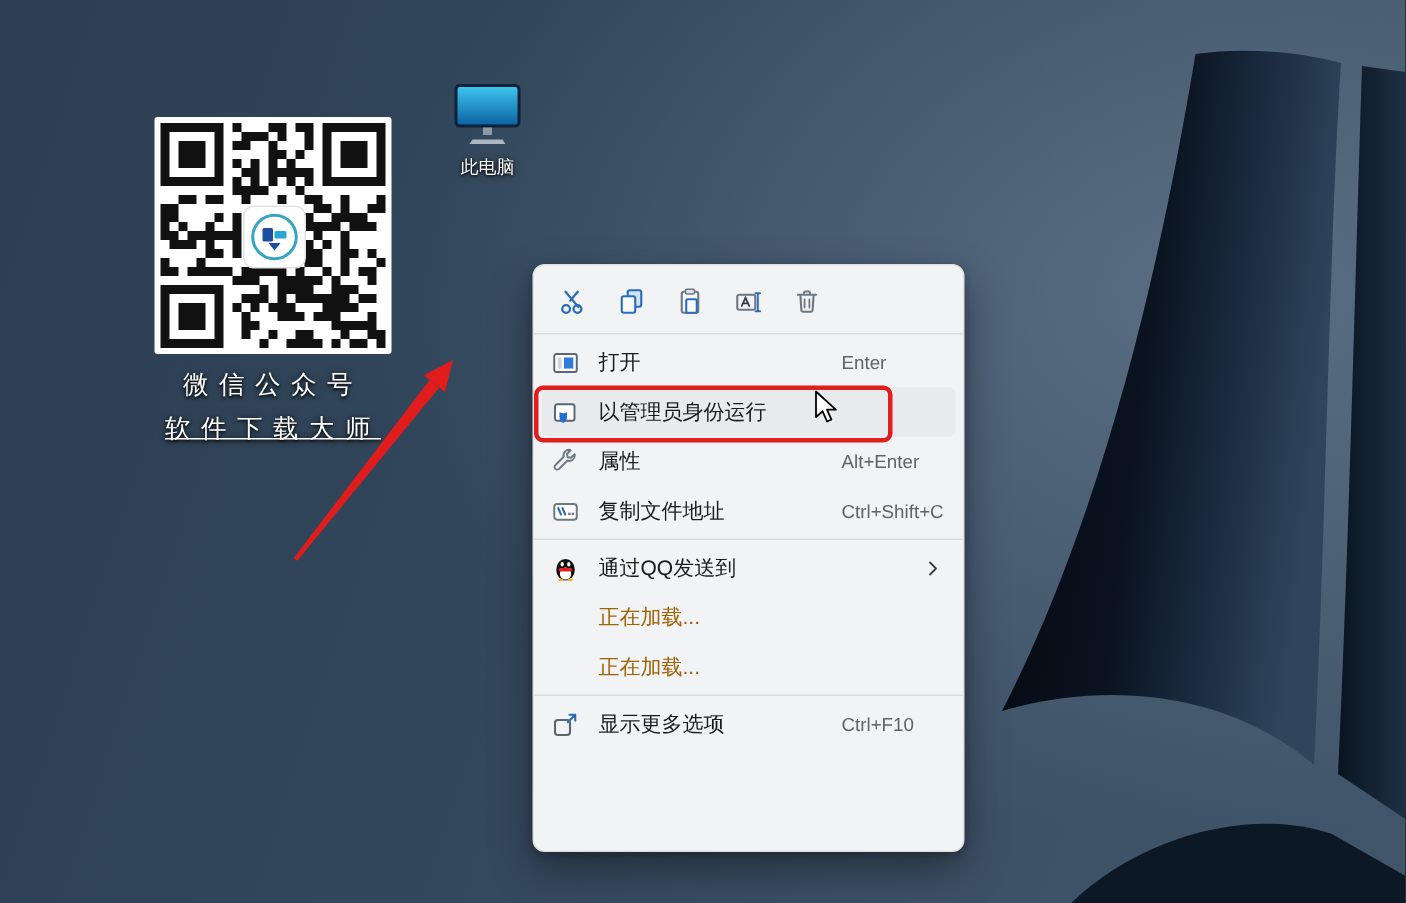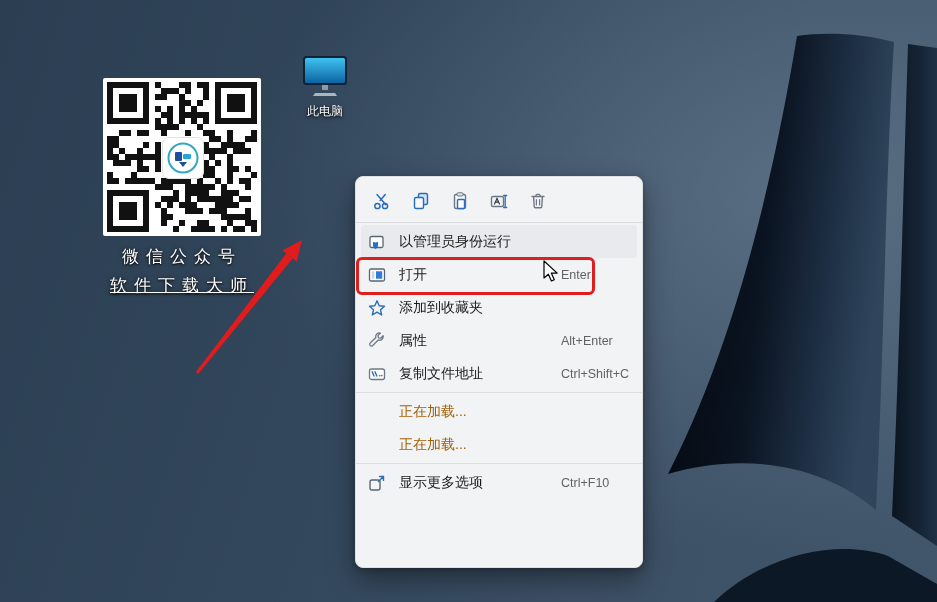--- a/index.html
+++ b/index.html
@@ -152,51 +152,43 @@
           <path d="M4 5.5 h12" stroke="#6d7884" stroke-width="1.4" stroke-linecap="round"></path>
           <path d="M8 5.3 V4.2 q0-.9.9-.9 h2.2 q.9 0 .9.9 V5.3" stroke="#6d7884" stroke-width="1.3" fill="none"></path>
           <path d="M5.6 5.8 l.65 10 q.07 1 1.05 1 h5.4 q.98 0 1.05-1 l.65-10" fill="none" stroke="#6d7884" stroke-width="1.4"></path>
           <path d="M8.4 8.6 v5.4 M11.6 8.6 v5.4" stroke="#6d7884" stroke-width="1.2" stroke-linecap="round"></path>
         </svg>
       </div>
     </div>
 
     <div class="sep"></div>
 
-    <div class="mi hovered">
-      <span class="ic">
-        <svg width="20" height="20" viewBox="0 0 20 20">
-          <rect x="3" y="4.5" width="13" height="11" rx="1.5" fill="#fff" stroke="#5a6672" stroke-width="1.3"></rect>
-          <path d="M6 9.8c1.7.9 3.4.9 5 0v3.4c0 2-1.5 3.3-2.5 3.8-1-.5-2.5-1.8-2.5-3.8z" fill="#1f6fd1"></path>
-        </svg>
-      </span>
-      <span class="lb">以管理员身份运行</span>
-    </div>
-
     <div class="mi">
       <span class="ic">
         <svg width="20" height="20" viewBox="0 0 20 20">
           <rect x="2.5" y="4" width="15" height="12" rx="1.5" fill="#fff" stroke="#5a6672" stroke-width="1.3"></rect>
           <rect x="9" y="6.3" width="6.2" height="7.4" fill="#2f7bd6"></rect>
           <rect x="4.8" y="6.3" width="2.6" height="7.4" fill="#cdd6de"></rect>
         </svg>
       </span>
       <span class="lb">打开</span>
       <span class="sc">Enter</span>
     </div>
 
-
-    <div class="mi">
-      <span class="ic">
-        <svg width="20" height="20" viewBox="0 0 20 20">
-          <path d="M10 2.8l2.2 4.9 5.3.5-4 3.6 1.2 5.2-4.7-2.8-4.7 2.8 1.2-5.2-4-3.6 5.3-.5z" fill="none" stroke="#2b6cb8" stroke-width="1.4" stroke-linejoin="round"></path>
-        </svg>
-      </span>
-      <span class="lb">添加到收藏夹</span>
-    </div>
+    <div class="mi hovered">
+      <span class="ic">
+        <svg width="20" height="20" viewBox="0 0 20 20">
+          <rect x="3" y="4.5" width="13" height="11" rx="1.5" fill="#fff" stroke="#5a6672" stroke-width="1.3"></rect>
+          <path d="M6 9.8c1.7.9 3.4.9 5 0v3.4c0 2-1.5 3.3-2.5 3.8-1-.5-2.5-1.8-2.5-3.8z" fill="#1f6fd1"></path>
+        </svg>
+      </span>
+      <span class="lb">以管理员身份运行</span>
+    </div>
+
+
 
     <div class="mi">
       <span class="ic">
         <svg width="20" height="20" viewBox="0 0 20 20">
           <path d="M16.2 5.7a3.6 3.6 0 0 1-4.9 3.3L6 14.3a1.8 1.8 0 1 1-2.5-2.5l5.3-5.3a3.6 3.6 0 0 1 4.6-4.4L11 4.5l.4 2.3 2.3.4 2.4-2.4c.1.3.1.6.1.9z" fill="none" stroke="#6d7884" stroke-width="1.3" stroke-linejoin="round"></path>
         </svg>
       </span>
       <span class="lb">属性</span>
       <span class="sc">Alt+Enter</span>
     </div>
@@ -209,20 +201,40 @@
           <circle cx="12.6" cy="11.6" r="0.9" fill="#6d7884"></circle>
           <circle cx="14.9" cy="11.6" r="0.9" fill="#6d7884"></circle>
         </svg>
       </span>
       <span class="lb">复制文件地址</span>
       <span class="sc">Ctrl+Shift+C</span>
     </div>
 
     <div class="sep"></div>
 
+    <div class="mi">
+      <span class="ic">
+        <svg width="20" height="20" viewBox="0 0 20 20">
+          <ellipse cx="10" cy="10.8" rx="6.2" ry="7.2" fill="#101014"></ellipse>
+          <ellipse cx="10" cy="13.6" rx="3.8" ry="3.8" fill="#fff"></ellipse>
+          <ellipse cx="7.8" cy="7.2" rx="1.1" ry="1.5" fill="#fff"></ellipse>
+          <ellipse cx="12.2" cy="7.2" rx="1.1" ry="1.5" fill="#fff"></ellipse>
+          <path d="M9 9.2 h2 l-1 1.1 z" fill="#f2a71b"></path>
+          <rect x="5.4" y="9.7" width="9.2" height="2.3" rx="1.15" fill="#e02222"></rect>
+          <ellipse cx="6.8" cy="17.6" rx="1.7" ry="0.9" fill="#f0b51e"></ellipse>
+          <ellipse cx="13.2" cy="17.6" rx="1.7" ry="0.9" fill="#f0b51e"></ellipse>
+        </svg>
+      </span>
+      <span class="lb">通过QQ发送到</span>
+      <span class="chev">
+        <svg width="16" height="16" viewBox="0 0 20 20">
+          <path d="M7.5 5l5 5-5 5" stroke="#3c3c3c" stroke-width="1.5" fill="none" stroke-linecap="round" stroke-linejoin="round"></path>
+        </svg>
+      </span>
+    </div>
 
     <div class="mi disabled">
       <span class="ic"></span>
       <span class="lb">正在加载...</span>
     </div>
 
     <div class="mi disabled">
       <span class="ic"></span>
       <span class="lb">正在加载...</span>
     </div>

